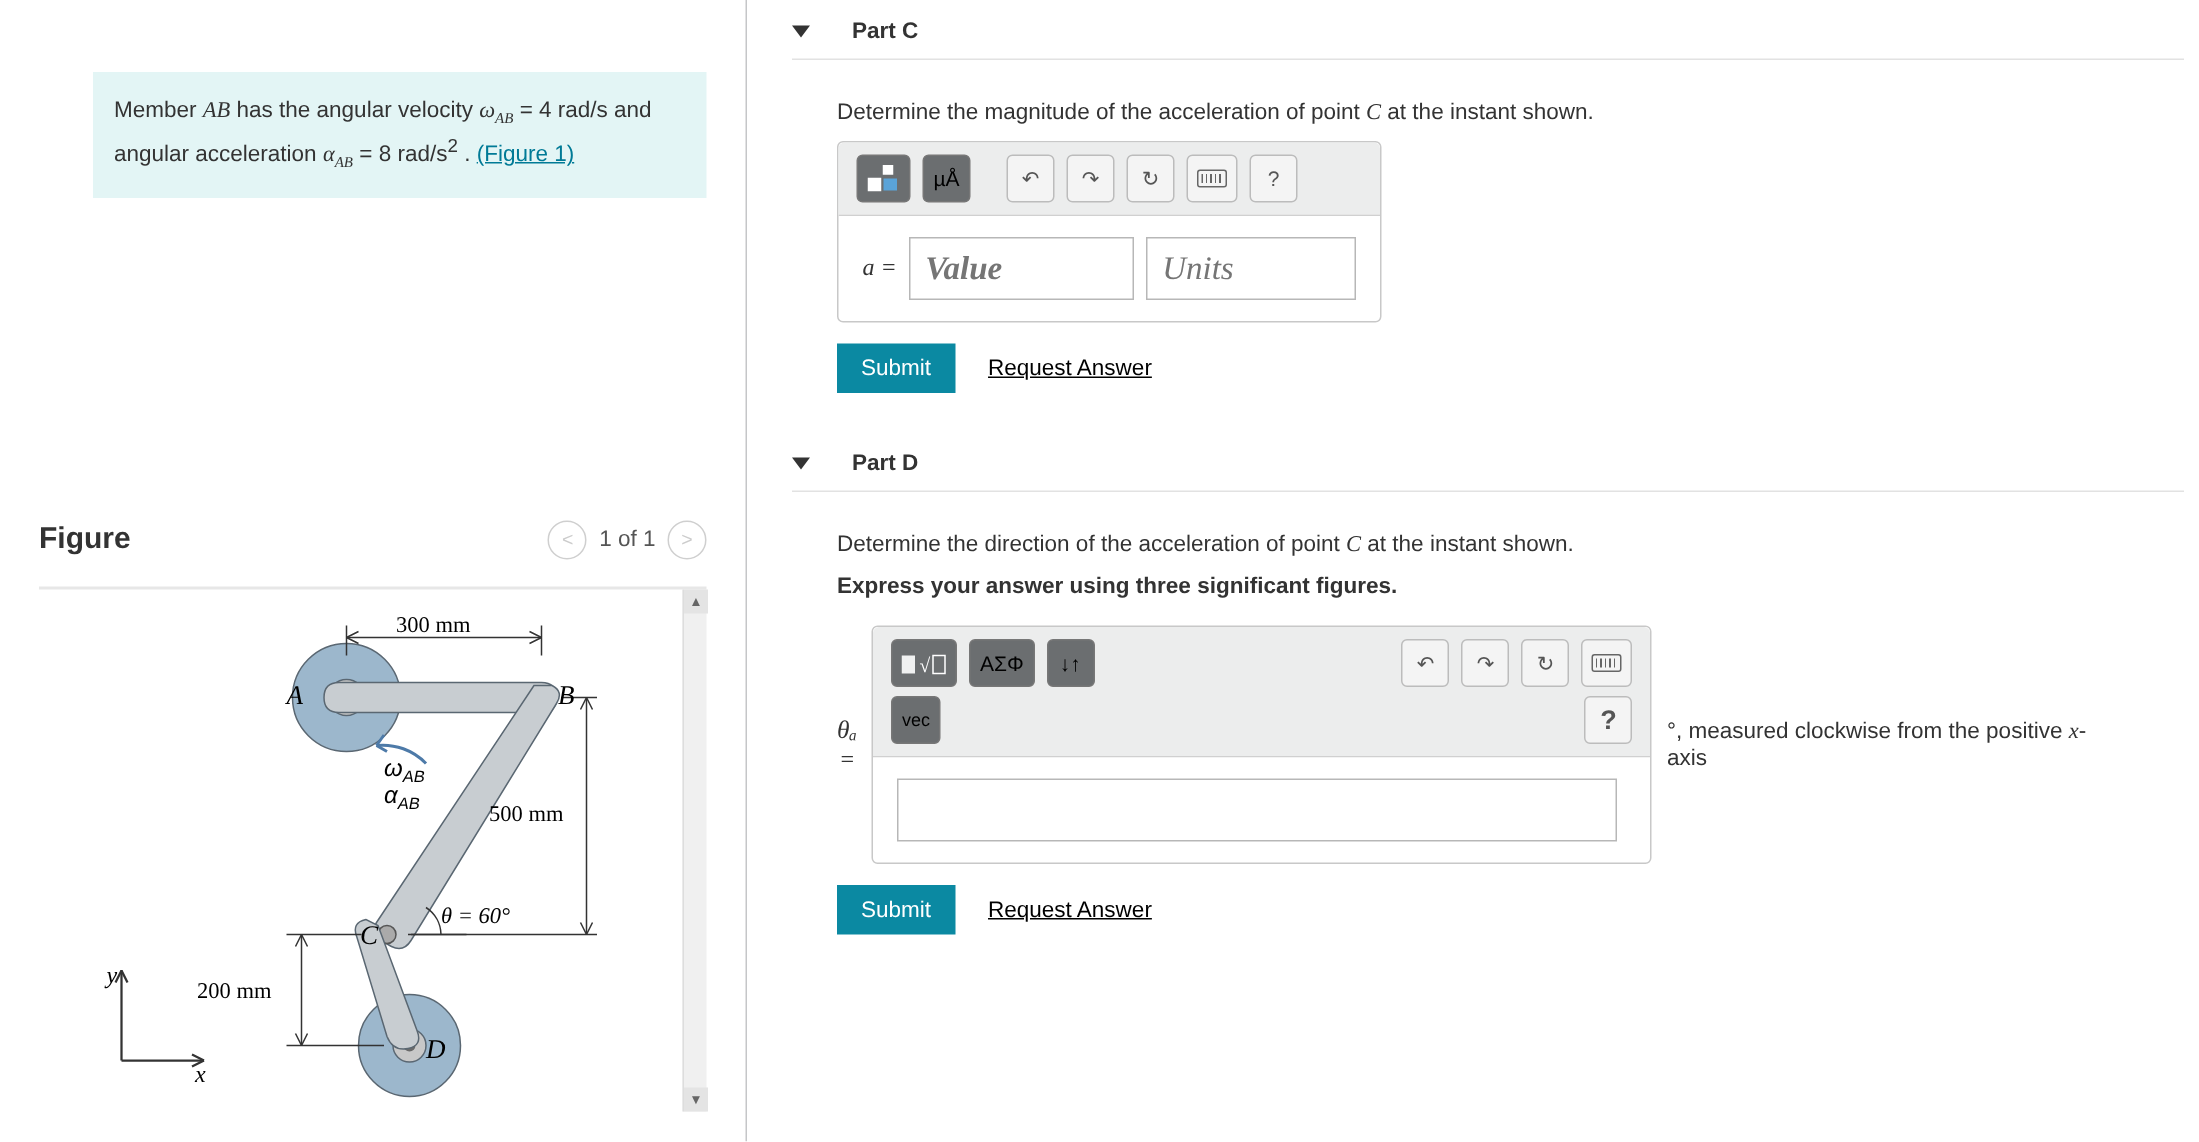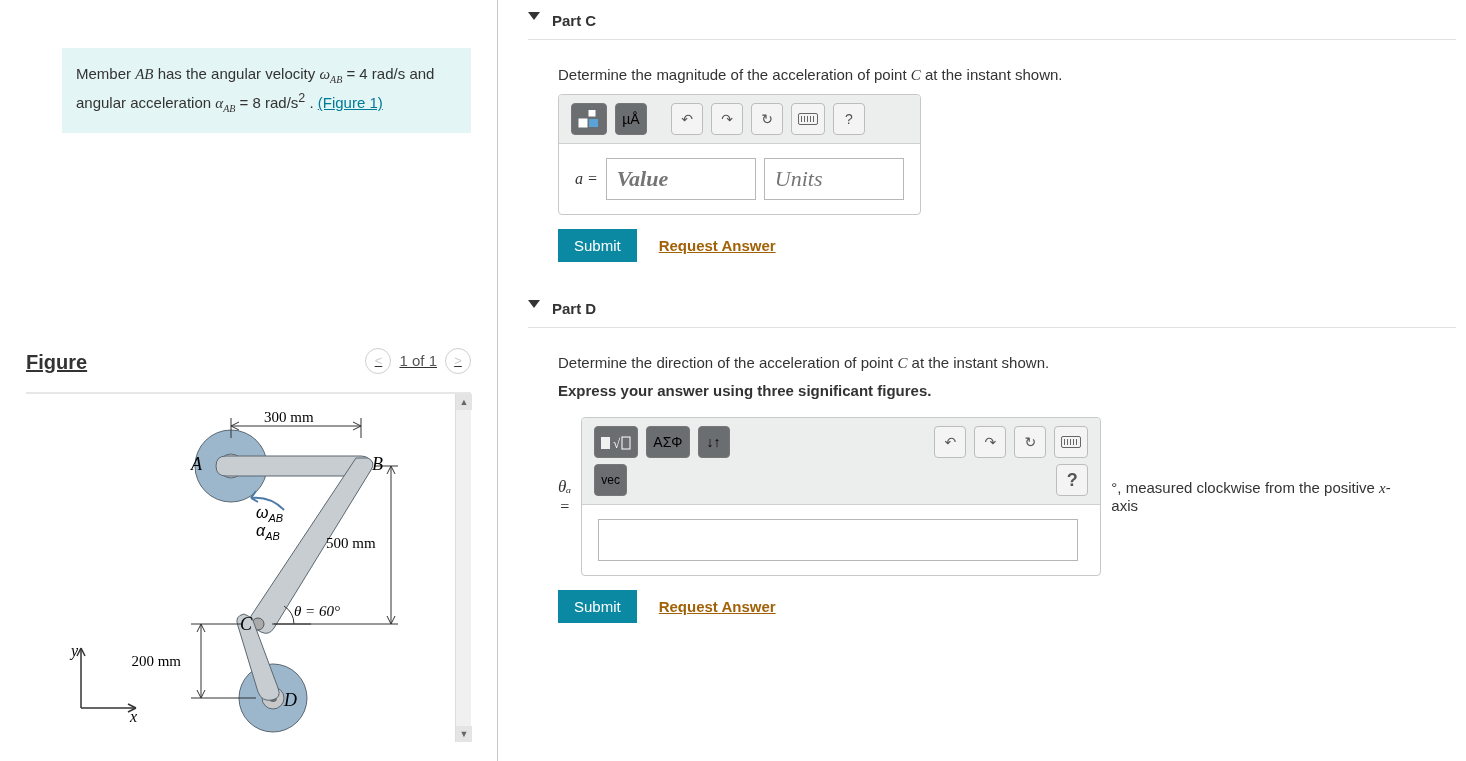--- a/index.html
+++ b/index.html
@@ -6,52 +6,52 @@
   body { margin: 0; background: #fff; color: #333; font-size: 15px; }
   .wrap { display: flex; height: 761px; }
   .left { width: 498px; padding: 20px 26px 0 26px; border-right: 1px solid #c5c6c8; position: relative; }
   .right { flex: 1; padding: 0 10px 0 30px; overflow: hidden; }
 
   .problem-box { background: #e3f5f5; padding: 14px 14px; margin-top: 28px; line-height: 1.55; color: #333; margin-left: 36px; }
   .problem-box a { color: #007a96; text-decoration: underline; }
   em.vari { font-style: italic; font-family: 'Times New Roman', serif; }
   em.vari.sub { font-size: 0.8em; }
 
-  .figure-head { display: flex; align-items: flex-end; justify-content: space-between; margin-top: 215px; text-decoration: underline; }
+  .figure-head { display: flex; align-items: center; justify-content: space-between; margin-top: 215px; }
   .figure-head h3 { margin: 0; font-size: 20px; font-weight: bold; }
   .pager { display: flex; align-items: center; gap: 8px; color: #555; }
   .pager .pbtn { width: 26px; height: 26px; border: 1px solid #cfcfcf; border-radius: 50%; background: #fff; display:flex; align-items:center; justify-content:center; color:#999; cursor:pointer; font-size:13px;}
   .pager .pbtn.disabled { color:#ccc; }
 
   .figure-area { margin-top: 18px; border-top: 2px solid #e7e7e7; padding-top:4px; height: 350px; position:relative;}
   .scroll-track { position:absolute; right:0; top:0; bottom:0; width:16px; background:#f0f0f0; border-left:1px solid #ddd;}
   .scroll-arrow{ width:16px; height:16px; background:#e4e4e4; display:flex; align-items:center; justify-content:center; font-size:9px; color:#666;}
   .scroll-arrow.bot{position:absolute;bottom:0;}
   .diagram { position:relative; width:430px; height:330px; }
 
-  .part-header { display:flex; gap:12px; padding:12px 0 10px 0; border-bottom:1px solid #e2e2e2;}
+  .part-header { display:flex; align-items:center; gap:28px; padding:12px 0 10px 0; border-bottom:1px solid #e2e2e2;}
   .part-header .tri { width:0;height:0;border-left:6px solid transparent;border-right:6px solid transparent;border-top:8px solid #333; cursor:pointer;}
   .part-header .pt { font-weight:bold;}
   .part-body { padding: 26px 0 26px 30px; }
   .prompt1 { margin-bottom:10px;}
   .prompt2 { font-weight:bold; margin-bottom:18px;}
   .answer-panel { border:1px solid #c8c8c8; border-radius:4px; background:#fff; display:inline-block; }
   .tool-row { background:#eceded; border-bottom:1px solid #d0d0d0; border-radius:4px 4px 0 0; padding:8px 12px; display:flex; gap:8px; align-items:center;}
   .tool-btn { border:1px solid #777; background:#6b6e70; color:#000000; border-radius:4px; padding:4px 6px; font-size:14px; min-width:32px; height:32px; display:flex; align-items:center; justify-content:center; cursor:pointer;}
   .tool-btn.light{ background:#f4f4f4; color:#555; border-color:#bcbcbc;}
   .tool-spacer{flex:0 0 8px;}
   .equals-row { padding: 14px 16px; display:flex; align-items:center; gap:8px;}
   .val-input, .unit-input { border:1px solid #b7b7b7; height:42px; font-size:22px; font-style:italic; font-family:'Times New Roman',serif; color:#7b7b7b; padding:0 10px;}
   .val-input{ width:150px;font-weight:bold;}
   .unit-input{ width:140px;}
   .plain-input{ border:1px solid #b7b7b7; height:42px; width:480px; padding:0 10px; font-size:16px;}
   .eq-label{ font-style:italic; font-family:'Times New Roman',serif; font-size:16px;}
   .submit-row{ margin-top:14px; display:flex; align-items:center; gap:22px;}
   .submit-btn{ background:#0b89a2; color:#fff; border:none; padding:8px 16px; font-size:15px; cursor:pointer;}
-  .req-link{ color:#a16207; font-weight:bold; text-decoration:underline; cursor:pointer; font-size:15px;}
+  .req-link{ color:#000000; font-weight:normal; text-decoration:underline; cursor:pointer; font-size:15px;}
   .tool-row2{background:#eceded;border-bottom:1px solid #d0d0d0;border-radius:4px 4px 0 0;padding:8px 12px;}
   .tool-row2 .rowa{display:flex;gap:8px;align-items:center;}
   .tool-row2 .rowb{display:flex;gap:8px;align-items:flex-end;margin-top:6px;justify-content:space-between;}
   .part-d-flex{display:flex;align-items:center;gap:10px;}
   .suffix{font-size:15px;color:#333;max-width:300px;}
   .kbd-icon{display:inline-block;width:20px;height:12px;border:1px solid #666;border-radius:2px;position:relative;}
   .kbd-icon::after{content:"";position:absolute;inset:2px;background:repeating-linear-gradient(90deg,#666 0 1px,transparent 1px 3px);}
   svg text{font-family:'Times New Roman',serif;}
 </style>
 </head>

